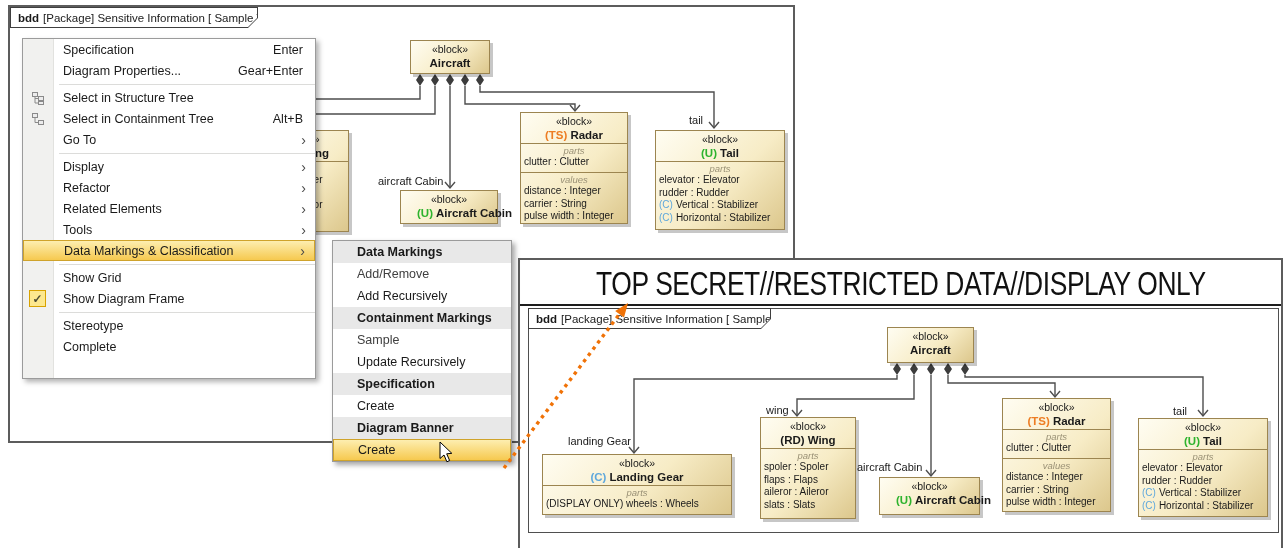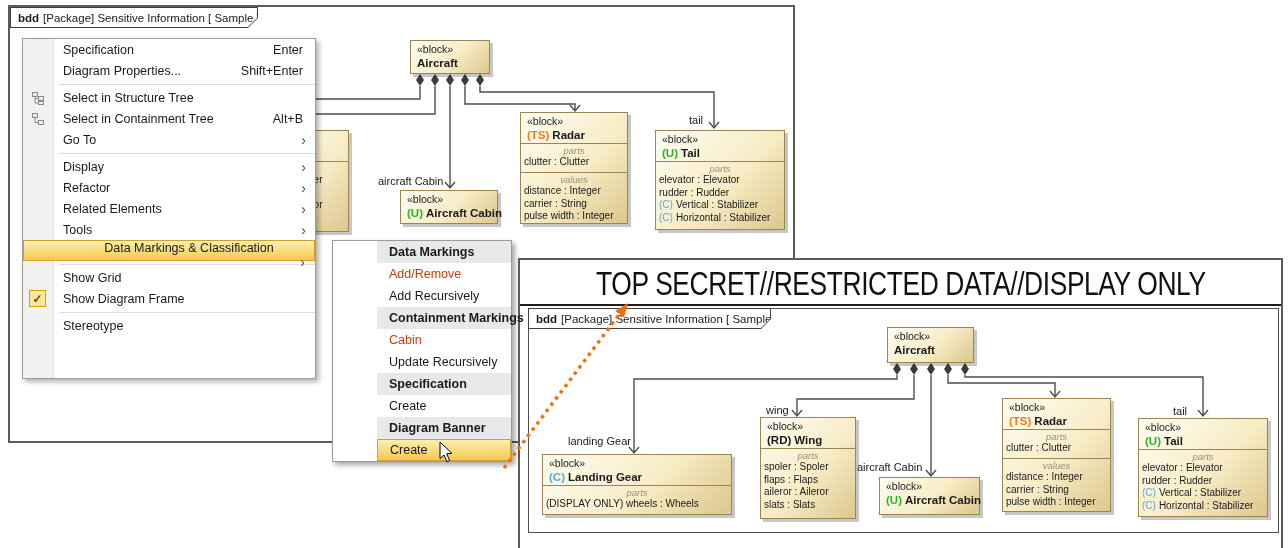--- a/index.html
+++ b/index.html
@@ -18,21 +18,21 @@
 
   
   .banner{position:absolute;left:0;right:0;top:5px;text-align:center;font-size:33px;
           letter-spacing:-.5px;transform:scaleX(.8);white-space:nowrap;color:#111;}
   .banner-line{position:absolute;left:0;right:0;top:44px;height:2px;background:#1d1d1d;}
 
   
   .block{position:absolute;display:flex;flex-direction:column;box-sizing:border-box;
          background:linear-gradient(135deg,#fffdf2 0%,#f7ecc6 55%,#dcc78c 100%);
          border:1px solid #9c8550;box-shadow:3px 3px 0 rgba(0,0,0,.22);}
-  .bhdr{flex:0 0 auto;padding:2px 6px 1px;}
+  .bhdr{flex:0 0 auto;text-align:center;padding:2px 16px 1px;}
   .stereo{font-size:10.5px;line-height:13px;}
   .bname{font-size:11.5px;font-weight:bold;line-height:14px;white-space:nowrap;}
   .comp{flex:1 1 auto;border-top:1px solid #9c8550;padding:0 3px 1px;overflow:hidden;}
   .comp-h{text-align:center;font-style:italic;font-size:9.5px;color:#9a9176;line-height:11px;padding-top:1px;}
   .pline{font-size:10px;line-height:12.5px;white-space:nowrap;}
   .mk.ts{color:#ed7d23}.mk.u{color:#2eb32e}.mk.c{color:#5fa8dc}.mk.rd{color:#1a1a1a}
   .mk:not(:empty){margin-right:3px}
   .plabel{position:absolute;font-size:11px;white-space:nowrap;color:#1a1a1a;}
 
   
@@ -42,35 +42,35 @@
 
   
   .menu{position:absolute;background:#fff;border:1px solid #9b9b9b;box-sizing:border-box;
         box-shadow:3px 3px 5px rgba(0,0,0,.3);font-size:12.5px;}
   .menu-strip{position:absolute;left:0;top:0;bottom:0;width:30px;background:#f1f1ef;
               border-right:1px solid #e2e2df;}
   .mi{position:relative;height:21px;display:flex;align-items:center;padding-left:40px;
       box-sizing:border-box;white-space:nowrap;}
   .mi .mshort{margin-left:auto;padding-right:12px;}
   .mi .marrow{margin-left:auto;padding-right:9px;color:#4a4a4a;font-size:14px;line-height:14px;}
-  .mi.hl{background:linear-gradient(#fdeeb0,#f6c94f);border:1px solid #cfa32b;flex-direction:column;}
+  .mi.hl{background:linear-gradient(#fdeeb0,#f6c94f);border:1px solid #cfa32b;}
   .msep{height:6px;display:flex;align-items:center;}
   .msep>div{margin-left:36px;flex:1;height:1px;background:#dcdcda;}
   .mico{position:absolute;left:6px;top:2px;width:17px;height:17px;display:flex;
         align-items:center;justify-content:center;}
   .mico.checkbox{background:#fde88e;border:1px solid #d8a200;box-sizing:border-box;
                  font-size:12px;font-weight:bold;color:#4c4c34;}
 
   
   .submenu{position:absolute;background:#fff;border:1px solid #9b9b9b;box-sizing:border-box;
            box-shadow:3px 3px 5px rgba(0,0,0,.35);font-size:12.5px;}
-  .smi{position:relative;height:22px;display:flex;align-items:center;padding-left:12px;
-       box-sizing:border-box;white-space:nowrap;margin-left:44px;}
+  .smi{position:relative;height:22px;display:flex;align-items:center;padding-left:24px;
+       box-sizing:border-box;white-space:nowrap;}
   .smi.hdr{background:#e8e8e8;font-weight:bold;}
-  .smi.dis{color:#c2410c;}
+  .smi.dis{color:#404040;}
   .smi.hl{background:linear-gradient(#fdeeb0,#f6c94f);border:1px solid #cfa32b;}
 
   .overlay{position:absolute;left:0;top:0;width:1288px;height:548px;pointer-events:none;}
 </style>
 </head>
 <body>
 
 <div class="stage">
 
   <div class="window" style="left:8px;top:5px;width:787px;height:438px">
@@ -289,21 +289,21 @@
 
   <div class="menu" style="left:22px;top:38px;width:294px;height:341px">
     <div class="menu-strip"></div>
 
     <div class="mi">
       <span>Specification</span>
       <span class="mshort">Enter</span>
     </div>
     <div class="mi">
       <span>Diagram Properties...</span>
-      <span class="mshort">Shift+Enter</span>
+      <span class="mshort">Gear+Enter</span>
     </div>
     <div class="msep">
         <div></div>
       </div>
 
     <div class="mi">
       <span class="mico">
         <svg width="14" height="14" viewBox="0 0 14 14">
             <g fill="#ececec" stroke="#8a8a8a" stroke-width="1">
         <rect x="1.5" y="1.5" width="5" height="4"></rect>
@@ -369,37 +369,40 @@
         </span>
       <span>Show Diagram Frame</span>
     </div>
     <div class="msep">
         <div></div>
       </div>
 
     <div class="mi">
       <span>Stereotype</span>
     </div>
+    <div class="mi">
+      <span>Complete</span>
+    </div>
   </div>
 
   <div class="submenu" style="left:332px;top:240px;width:180px;height:222px">
     <div class="smi hdr">
       <span>Data Markings</span>
       </div>
     <div class="smi dis">
       <span>Add/Remove</span>
       </div>
     <div class="smi">
       <span>Add Recursively</span>
       </div>
     <div class="smi hdr">
       <span>Containment Markings</span>
       </div>
     <div class="smi dis">
-      <span>Cabin</span>
+      <span>Sample</span>
       </div>
     <div class="smi">
       <span>Update Recursively</span>
       </div>
     <div class="smi hdr">
       <span>Specification</span>
       </div>
     <div class="smi">
       <span>Create</span>
       </div>

